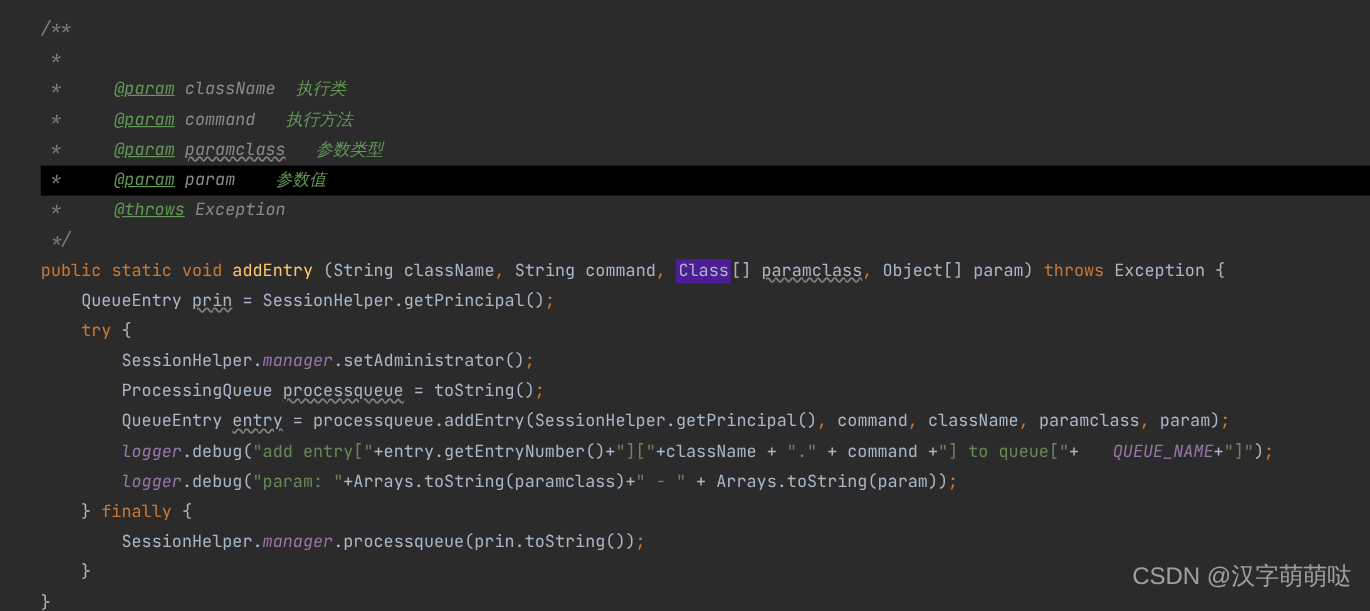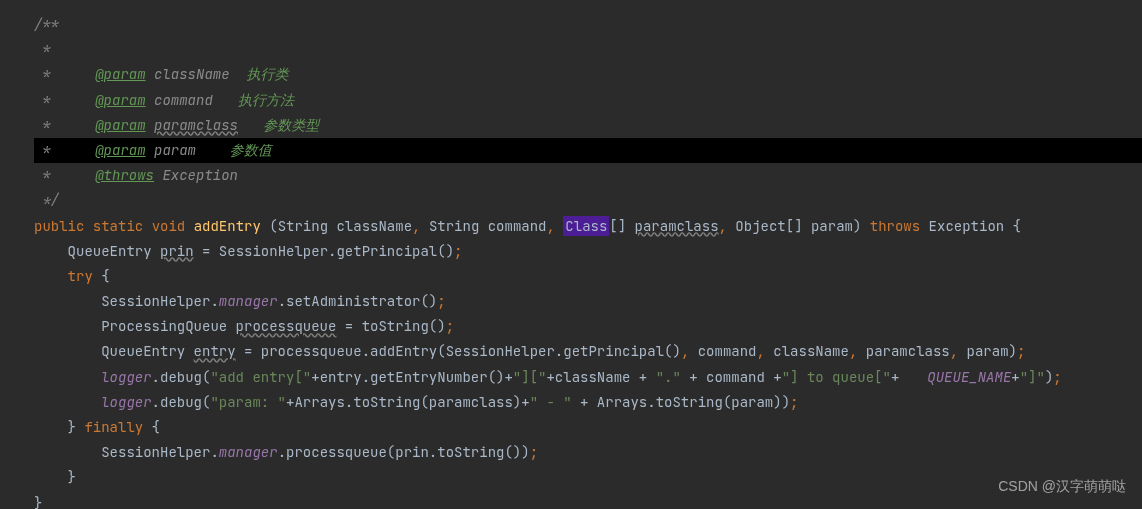--- a/index.html
+++ b/index.html
@@ -42,21 +42,21 @@
     .constant { color: #9876aa; font-style: italic; margin-left: 28px; }
     .punct { color: #cc7832; }
     .semi { color: #cc7832; }
     .localvar-wavy { text-decoration: underline wavy #808080; }
     .watermark {
       position: absolute;
       bottom: 10px;
       right: 16px;
       color: rgba(255,255,255,0.55);
       font-family: sans-serif;
-      font-size: 14px;
+      font-size: 20px;
       font-style: normal;
     }
   </style>
 </head>
 <body>
 
 <div class="code-area">
   <div class="line"><span class="comment">/**</span></div>
   <div class="line"><span class="comment"> *</span></div>
   <div class="line"><span class="comment"> * </span><span class="doctag">@param</span><span class="comment"> </span><span class="doctag-param">className</span><span class="comment">  </span><span class="doc-desc">执行类</span></div>

